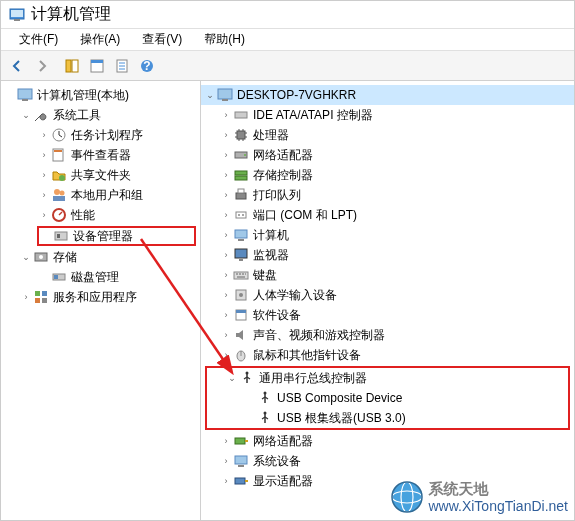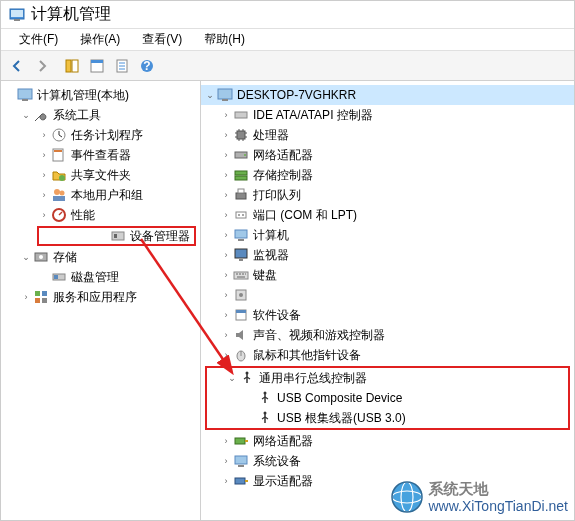--- a/index.html
+++ b/index.html
@@ -158,21 +158,21 @@
     <div class="tree-item indent-2">
       <span class="toggle">›</span>
       <span class="tree-icon">
           <svg width="16" height="16">
             <circle cx="8" cy="8" r="6" fill="none" stroke="#c0392b" stroke-width="2"></circle>
             <path d="M8 8 L11 5" stroke="#c0392b" stroke-width="1.5"></path>
           </svg>
         </span>
       <span class="label">性能</span>
     </div>
-    <div class="tree-item indent-2 highlight-red" style="margin:1px 4px 1px 36px; padding-left:0;justify-content:flex-end;">
+    <div class="tree-item indent-2 highlight-red" style="margin:1px 4px 1px 36px; padding-left:0;">
       <span class="toggle"></span>
       <span class="tree-icon">
           <svg width="16" height="16">
             <rect x="2" y="4" width="12" height="8" fill="#d0d0d0" stroke="#888"></rect>
             <rect x="4" y="6" width="3" height="4" fill="#666"></rect>
           </svg>
         </span>
       <span class="label">设备管理器</span>
     </div>
     <div class="tree-item indent-1">
@@ -311,20 +311,21 @@
         <span class="label">键盘</span>
       </div>
     <div class="tree-item indent-1">
         <span class="toggle">›</span>
         <span class="tree-icon">
           <svg width="16" height="16">
             <rect x="3" y="3" width="10" height="10" fill="#ddd" stroke="#888"></rect>
             <circle cx="8" cy="8" r="2" fill="#888"></circle>
           </svg>
         </span>
+        <span class="label">人体学输入设备</span>
       </div>
     <div class="tree-item indent-1">
         <span class="toggle">›</span>
         <span class="tree-icon">
           <svg width="16" height="16">
             <rect x="3" y="3" width="10" height="10" fill="#fff" stroke="#888"></rect>
             <rect x="3" y="3" width="10" height="3" fill="#5a8abf"></rect>
           </svg>
         </span>
         <span class="label">软件设备</span>

